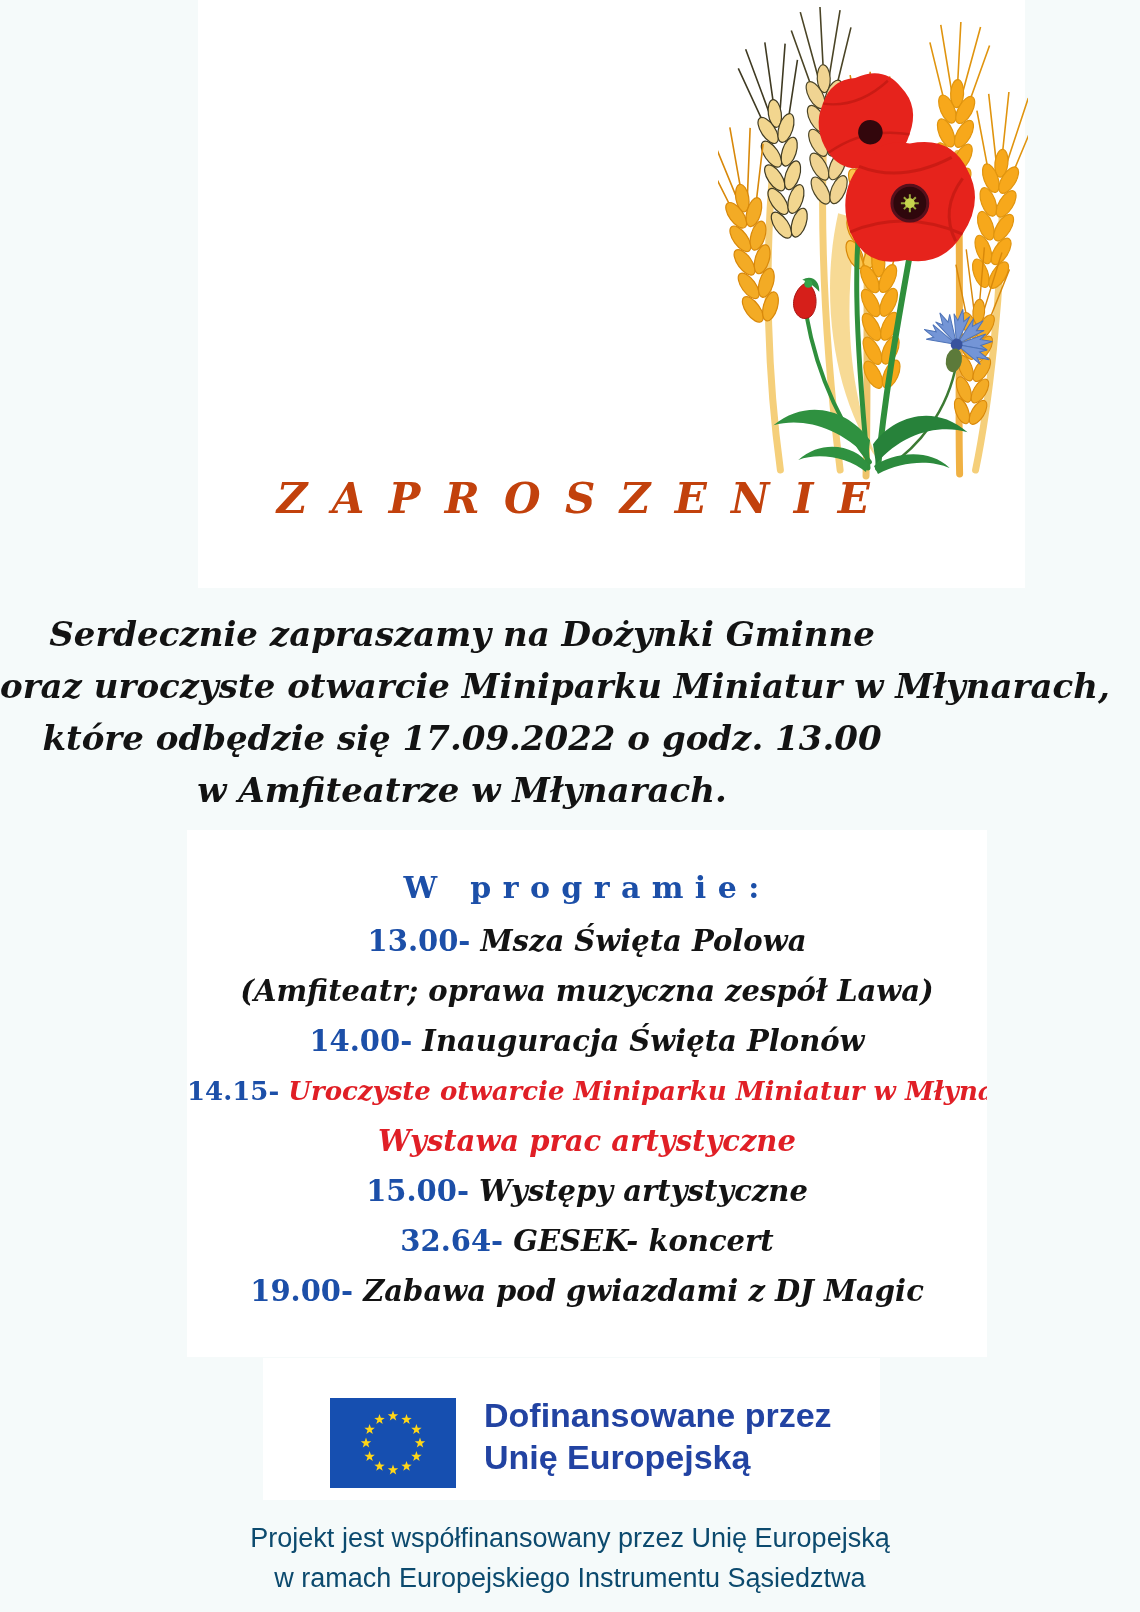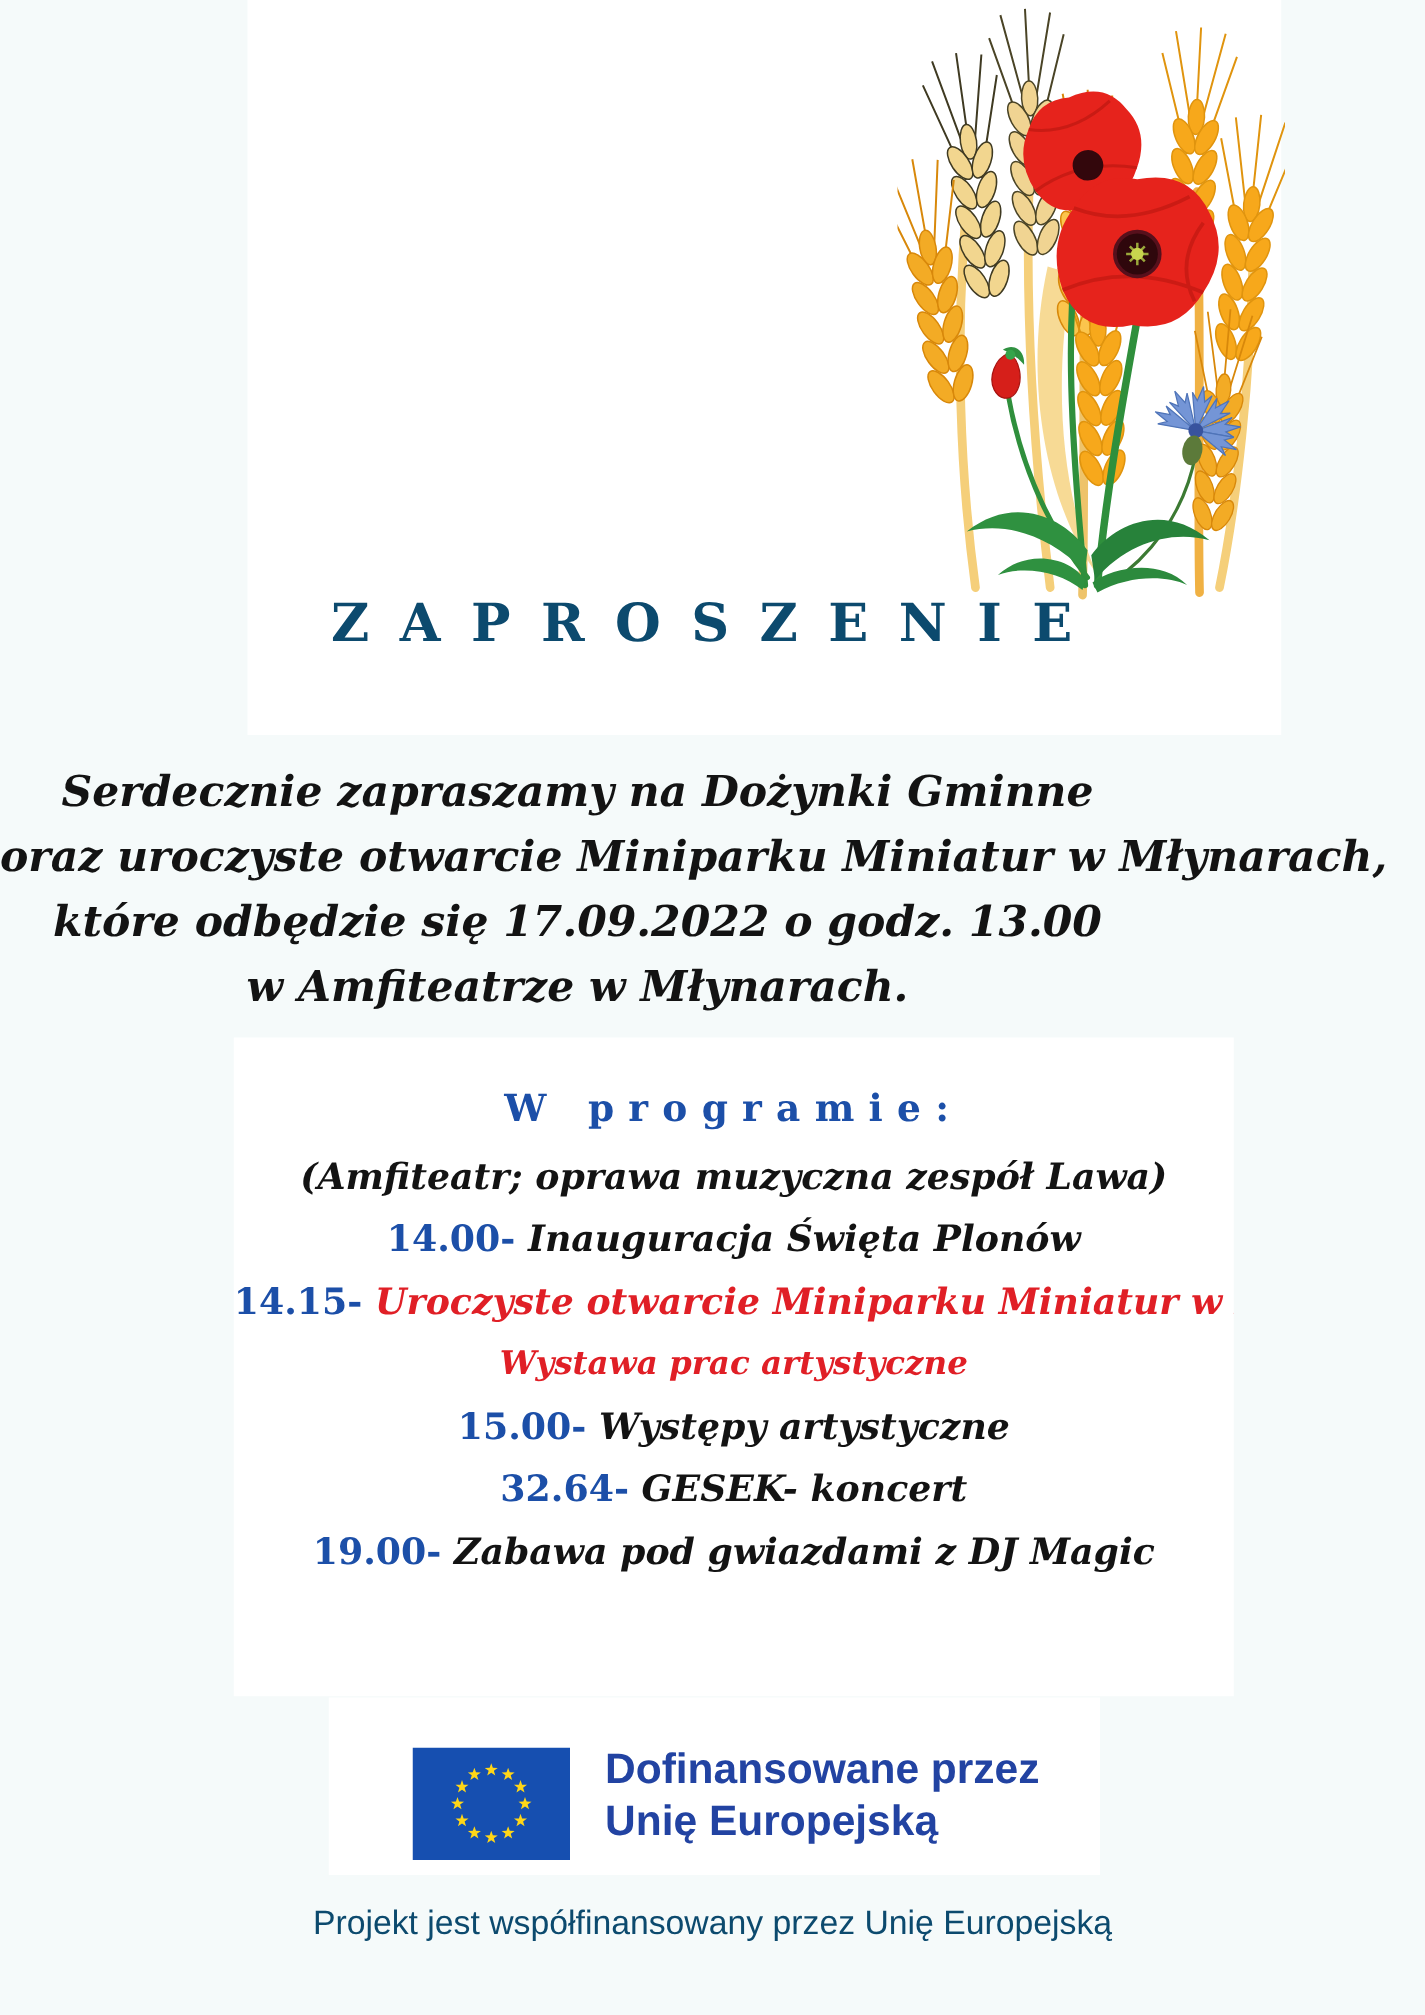--- a/index.html
+++ b/index.html
@@ -7,25 +7,25 @@
   #poster{
     position:relative;width:1140px;height:1612px;margin:0 auto;
     background:#f5fafa;overflow:hidden;
   }
   .card{position:absolute;background:#ffffff;}
 
   
   #header-card{left:198px;top:0;width:827px;height:588px;}
   #flower-art{position:absolute;left:520px;top:4px;width:310px;height:478px;}
   #poster-title{
-    position:absolute;left:0;top:474px;width:100%;text-align:center;
+    position:absolute;left:12px;top:474px;width:100%;text-align:center;
     transform:translateX(-38px);
     font-family:"DejaVu Serif","Liberation Serif",serif;
-    font-weight:700;
-    font-size:42px;color:#0c4a6e;letter-spacing:0.58em;white-space:nowrap;
+    font-style:italic;font-weight:700;
+    font-size:42px;color:#c2410c;letter-spacing:0.58em;white-space:nowrap;
   }
 
   
   #invitation{position:absolute;left:0;top:608px;width:924px;text-align:center;}
   .inv-line{
     font-family:"DejaVu Serif","Liberation Serif",serif;
     font-style:italic;font-weight:700;
     font-size:34px;color:#131313;line-height:52px;white-space:nowrap;
   }
 
@@ -159,20 +159,21 @@
         <div class="inv-line">Serdecznie zapraszamy na Dożynki Gminne</div>
         <div class="inv-line">oraz uroczyste otwarcie Miniparku Miniatur w Młynarach,</div>
         <div class="inv-line">które odbędzie się 17.09.2022 o godz. 13.00</div>
         <div class="inv-line">w Amfiteatrze w Młynarach.</div>
       </div>
   </div>
 
   <div id="program-card" class="card">
     <div id="program-heading">W programie:</div>
     <div id="program-lines">
+        <div class="prog-line black"><span class="time">13.00- </span><span>Msza Święta Polowa</span></div>
         <div class="prog-line black"><span>(Amfiteatr; oprawa muzyczna zespół Lawa)</span></div>
         <div class="prog-line black"><span class="time">14.00- </span><span>Inauguracja Święta Plonów</span></div>
         <div class="prog-line red"><span class="time">14.15- </span><span>Uroczyste otwarcie Miniparku Miniatur w Młynarach</span></div>
         <div class="prog-line red"><span>Wystawa prac artystyczne</span></div>
         <div class="prog-line black"><span class="time">15.00- </span><span>Występy artystyczne</span></div>
         <div class="prog-line black"><span class="time">32.64- </span><span>GESEK- koncert</span></div>
         <div class="prog-line black"><span class="time">19.00- </span><span>Zabawa pod gwiazdami z DJ Magic</span></div>
       </div>
   </div>
 
@@ -197,16 +198,17 @@
     </svg>
     <div id="eu-text">
       <div>Dofinansowane przez</div>
       <div>Unię Europejską</div>
     </div>
   </div>
 
   <div id="footer-note">
     <div id="footer-lines">
         <div class="footer-line">Projekt jest współfinansowany przez Unię Europejską</div>
+        <div class="footer-line">w ramach Europejskiego Instrumentu Sąsiedztwa</div>
       </div>
   </div>
 
 </div>
 
 </body></html>

